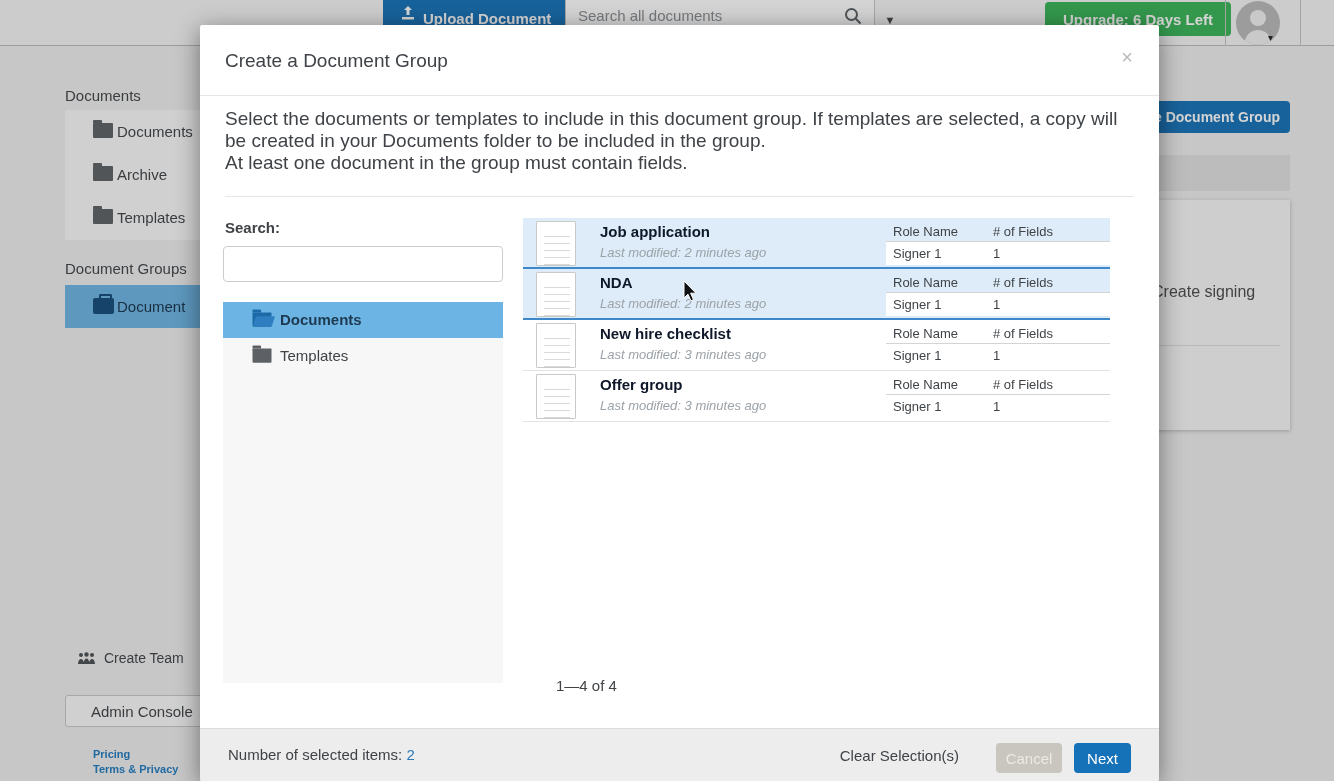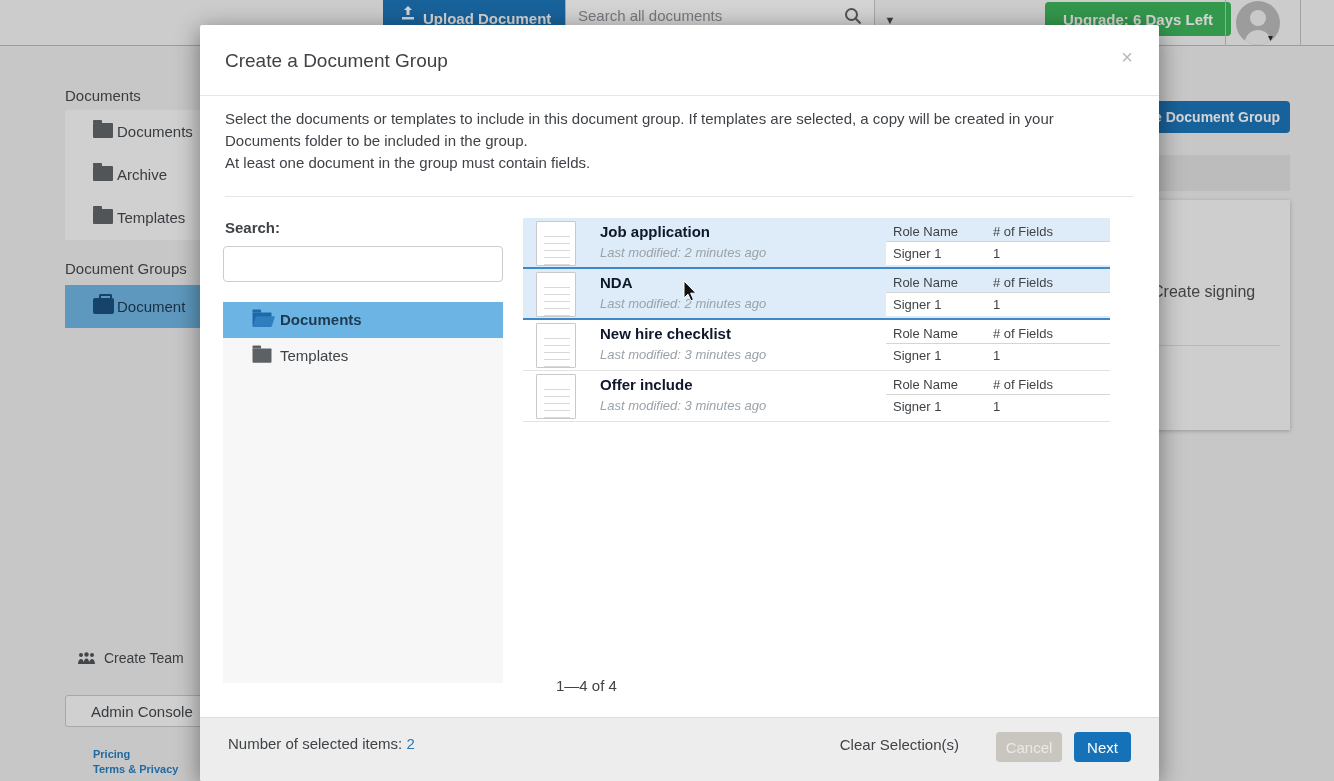--- a/index.html
+++ b/index.html
@@ -45,21 +45,21 @@
   .bg-card span { position:absolute; left:4px; top:83px; font-size:16px; color:#4a4a4a; white-space:nowrap; }
   .bg-card .divider { position:absolute; left:10px; right:10px; top:145px; border-top:1px solid #ddd; }
 
   .overlay { position:absolute; inset:0; background:rgba(40,40,40,0.2); z-index:5; }
 
   
   .modal { position:absolute; left:200px; top:25px; width:959px; height:756px; background:#fff; border-radius:2px; box-shadow:0 5px 25px rgba(0,0,0,.45); z-index:10; }
   .modal-title { position:absolute; left:25px; top:25px; font-size:19px; color:#3f4347; }
   .modal-close { position:absolute; right:26px; top:22px; font-size:20px; color:#b9b9b9; background:none; border:none; line-height:1; }
   .hr1 { position:absolute; left:0; right:0; top:70px; border-top:1px solid #e6e6e6; }
-  .modal-desc { position:absolute; left:25px; top:83px; width:905px; font-size:15px; line-height:22px; color:#3f4347; }
+  .modal-desc { position:absolute; left:25px; top:83px; width:905px; font-size:19px; line-height:22px; color:#3f4347; }
   .hr2 { position:absolute; left:25px; right:25px; top:171px; border-top:1px solid #e6e6e6; }
 
   .search-label { position:absolute; left:25px; top:194px; font-size:15px; font-weight:bold; color:#3f4347; }
   .modal-search { position:absolute; left:23px; top:221px; width:280px; height:36px; border:1px solid #ccc; border-radius:4px; font-size:15px; padding:0 10px; color:#444; outline:none; }
   .folder-list { position:absolute; left:23px; top:277px; width:280px; height:381px; background:#f7f7f7; }
   .folder-row { position:relative; height:36px; line-height:36px; padding-left:57px; font-size:15px; color:#3f4347; }
   .folder-row.sel { background:#6cb4e4; color:#1d3a50; font-weight:bold; }
   .folder-row .fold { position:absolute; left:29px; top:10px; transform:scale(.95); }
   .fold.open { background:#1c6aa8; }
   .fold.open:before { background:#1c6aa8; }
@@ -73,21 +73,21 @@
   .doc-title { position:absolute; left:77px; top:5px; font-size:15px; font-weight:bold; color:#0f172a; }
   .doc-mod { position:absolute; left:77px; top:27px; font-size:13px; font-style:italic; color:#9ba2a8; }
   .mini { position:absolute; left:363px; top:0; right:0; height:100%; }
   .mini-head { position:absolute; top:6px; font-size:13px; color:#3f4347; }
   .mini-vals { position:absolute; left:0; right:0; top:23px; bottom:2px; background:#fff; border-top:1px solid #d4d4d4; }
   .mini-val { position:absolute; top:4px; font-size:13px; color:#3f4347; }
   .c-role { left:7px;text-align:center; } .c-fields { left:107px; }
 
   .pagination { position:absolute; left:356px; top:652px; font-size:15px; color:#3f4347; }
 
-  .modal-footer { position:absolute; left:0; right:0; bottom:0; height:64px; background:#ededed; border-top:1px solid #dcdcdc; border-radius:0 0 2px 2px; }
+  .modal-footer { position:absolute; left:0; right:0; bottom:0; height:53px; background:#ededed; border-top:1px solid #dcdcdc; border-radius:0 0 2px 2px; }
   .sel-count-label { position:absolute; left:28px; top:17px; font-size:15px; color:#3f4347; }
   .sel-count { color:#2a7ab9; }
   .clear-sel { position:absolute; right:200px; top:18px; font-size:15px; color:#3f4347; background:none; border:none; }
   .btn-cancel { position:absolute; right:97px; top:14px; width:66px; height:30px; background:#c9c5bf; color:#eceae6; font-size:15px; border:none; border-radius:4px; }
   .btn-next { position:absolute; right:28px; top:14px; width:57px; height:30px; background:#1571b8; color:#fff; font-size:15px; border:none; border-radius:4px; }
 
   .cursor { position:absolute; left:683px; top:281px; z-index:30; }
 </style>
 </head>
 <body>
@@ -233,21 +233,21 @@
           <div class="mini-head c-fields"># of Fields</div>
           <div class="mini-vals">
             <div class="mini-val c-role">Signer 1</div>
             <div class="mini-val c-fields">1</div>
           </div>
         </div>
       </div>
 
       <div class="doc-row">
         <div class="thumb"></div>
-        <div class="doc-title">Offer include</div>
+        <div class="doc-title">Offer group</div>
         <div class="doc-mod">Last modified: 3 minutes ago</div>
         <div class="mini">
           <div class="mini-head c-role">Role Name</div>
           <div class="mini-head c-fields"># of Fields</div>
           <div class="mini-vals">
             <div class="mini-val c-role">Signer 1</div>
             <div class="mini-val c-fields">1</div>
           </div>
         </div>
       </div>

